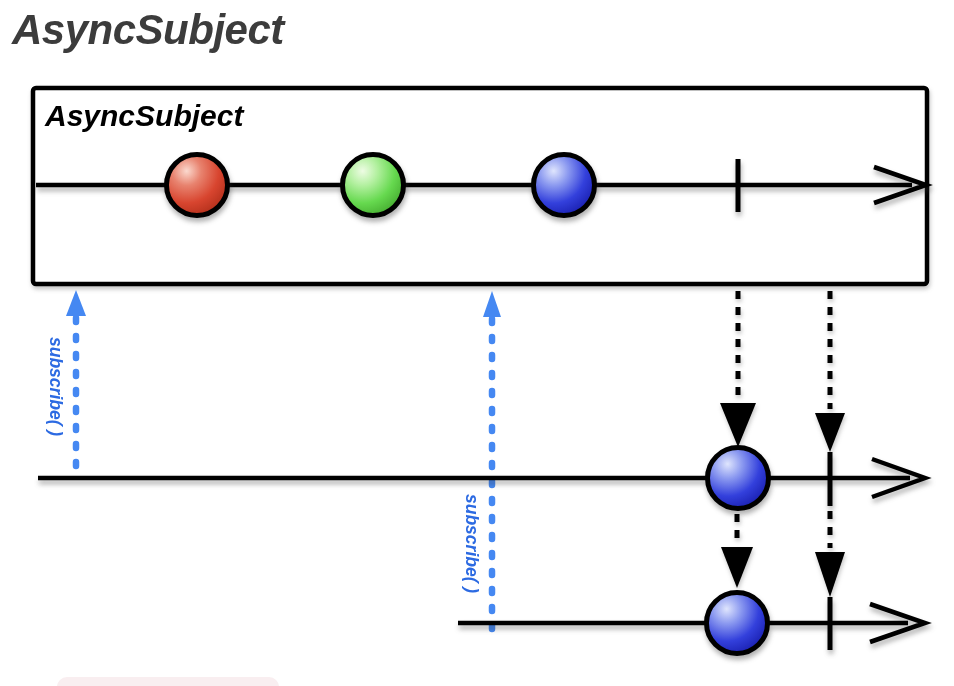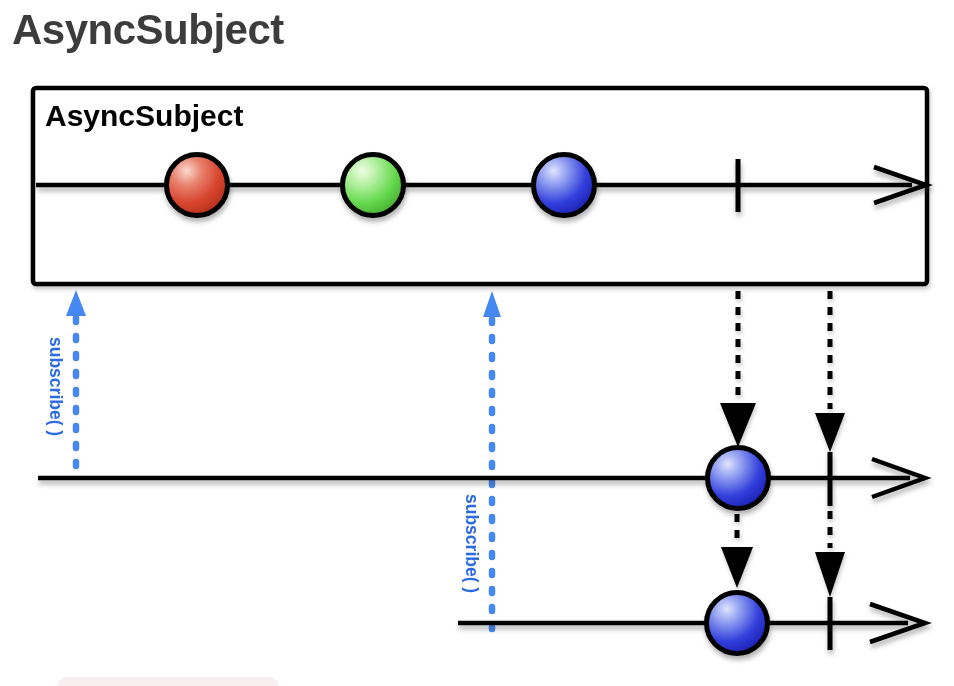--- a/index.html
+++ b/index.html
@@ -1,17 +1,17 @@
 <!DOCTYPE html>
 <html><head>
 <meta charset="utf-8">
 <style>
   html,body{margin:0;padding:0;background:#fff;}
   .stage{position:relative;width:954px;height:686px;background:#fff;overflow:hidden;
-         font-family:"Liberation Sans",sans-serif;}
+         font-family:"Liberation Sans",sans-serif;font-style:italic;}
   .page-title{position:absolute;left:12px;top:4px;margin:0;font-size:42px;font-weight:600;
               letter-spacing:-0.5px;color:#3c3c3c;line-height:1.25;}
   svg{position:absolute;left:0;top:0;}
   .sh{filter:drop-shadow(1px 4px 2.5px rgba(50,50,50,.38));}
   .sh-soft{filter:drop-shadow(1px 3px 2px rgba(50,50,50,.28));}
   .box-label{font-family:"Liberation Sans",sans-serif;font-size:30px;font-weight:bold;fill:#000;}
   .sub-label{font-family:"Liberation Sans",sans-serif;font-size:17.5px;font-weight:bold;}
   .blk{stroke:#000;fill:none;}
   .pink-partial{position:absolute;left:57px;top:677px;width:222px;height:14px;
                 background:#f9eef0;border-radius:10px 10px 0 0;}

